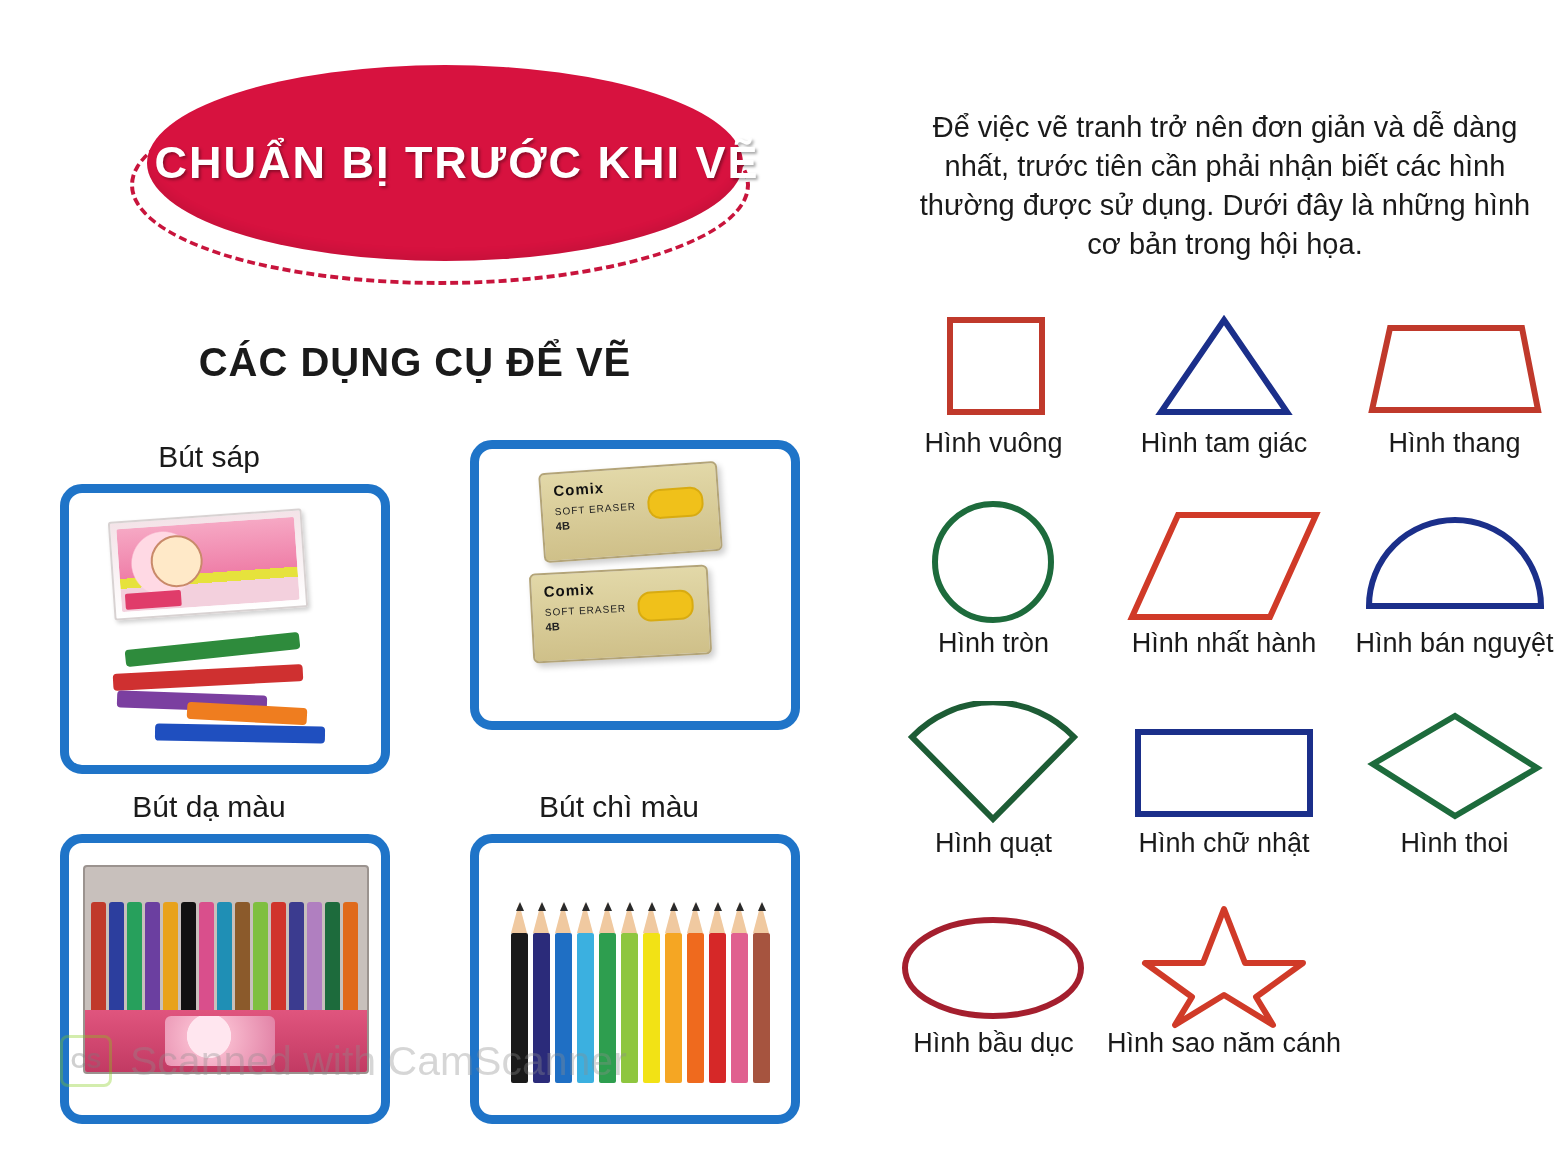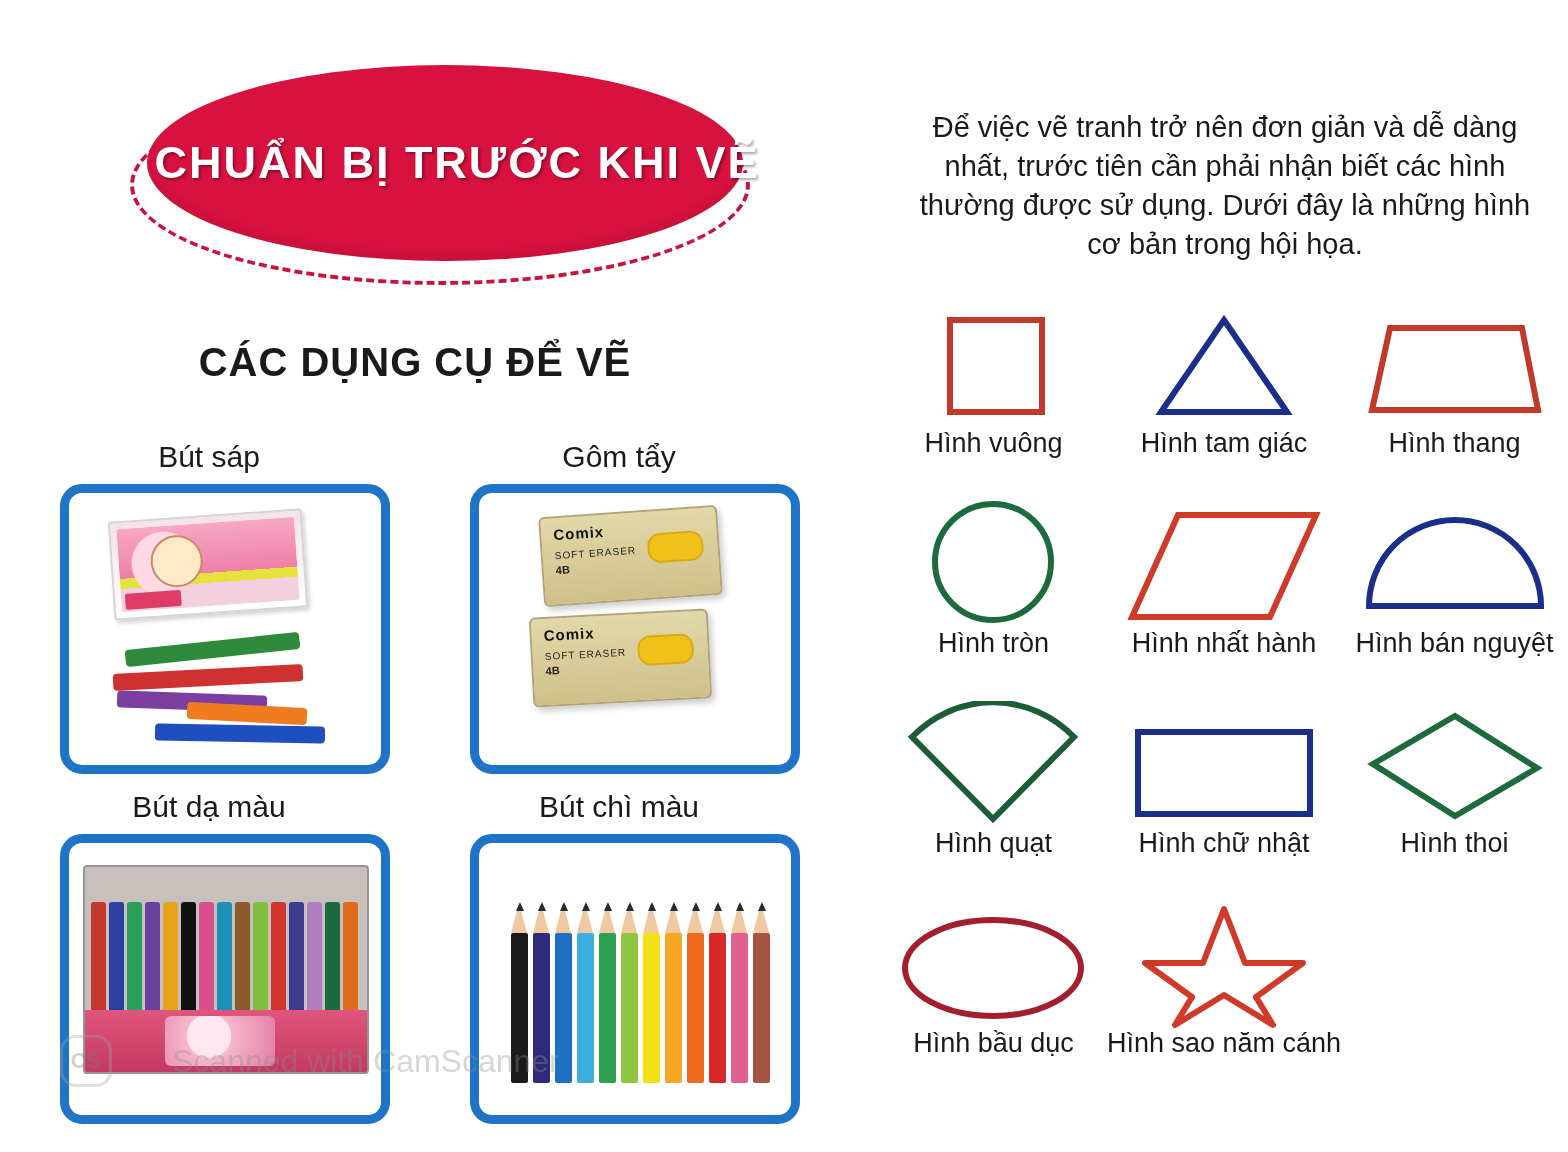--- a/index.html
+++ b/index.html
@@ -250,30 +250,29 @@
     top: 1035px;
     display: flex;
     align-items: center;
     gap: 18px;
     opacity: 0.35;
     z-index: 40;
     pointer-events: none;
   }
   #watermark .cs-box {
     width: 46px; height: 46px;
-    border: 3px solid #a3a3a3;
-    border-radius: 16px;
+    border: 3px solid #84cc16;
+    border-radius: 8px;
     display: flex; align-items: center; justify-content: center;
     font-size: 22px; font-weight: bold; color: #7a7a7a;
   }
   #watermark .cs-text {
-    font-size: 32px;
+    font-size: 41px;
     color: #8d8d8d;
     white-space: nowrap;
-    margin-left: 42px;
   }
 
   
   #right-column {
     position: absolute;
     left: 860px;
     top: 0;
     width: 708px;
     height: 1152px;
   }
@@ -347,21 +346,20 @@
       </div>
       <div class="crayon-stick" style="left:56px; top:148px; width:175px; background:#2e8b3c; transform:rotate(-6deg);"></div>
       <div class="crayon-stick" style="left:44px; top:176px; width:190px; background:#cf3030; transform:rotate(-3deg);"></div>
       <div class="crayon-stick" style="left:48px; top:200px; width:150px; background:#7b3fa0; transform:rotate(2deg);"></div>
       <div class="crayon-stick" style="left:118px; top:212px; width:120px; background:#ef7d1f; transform:rotate(3deg);"></div>
       <div class="crayon-stick" style="left:86px; top:232px; width:170px; background:#1f4fbf; transform:rotate(1deg);"></div>
     </div>
   </div>
 
   <div class="tool-cell" style="left:470px; top:440px;">
-    <div class="tool-caption">Gôm tẩy</div>
     <div class="tool-frame">
       <div class="eraser" style="left:62px; top:18px; transform:rotate(-4deg);">
         <span class="brand">Comix</span>
         <span class="sub">SOFT ERASER</span>
         <span class="grade">4B</span>
         <span class="badge"></span>
       </div>
       <div class="eraser" style="left:52px; top:120px; transform:rotate(-3deg);">
         <span class="brand">Comix</span>
         <span class="sub">SOFT ERASER</span>

